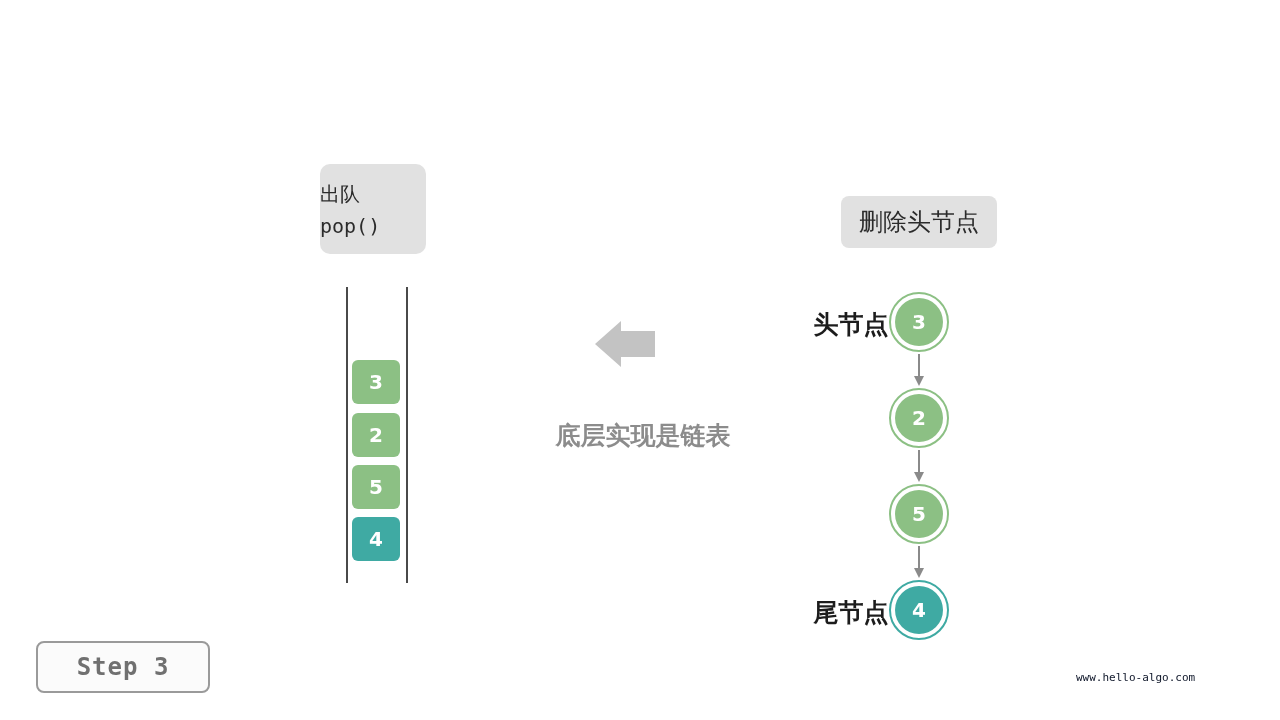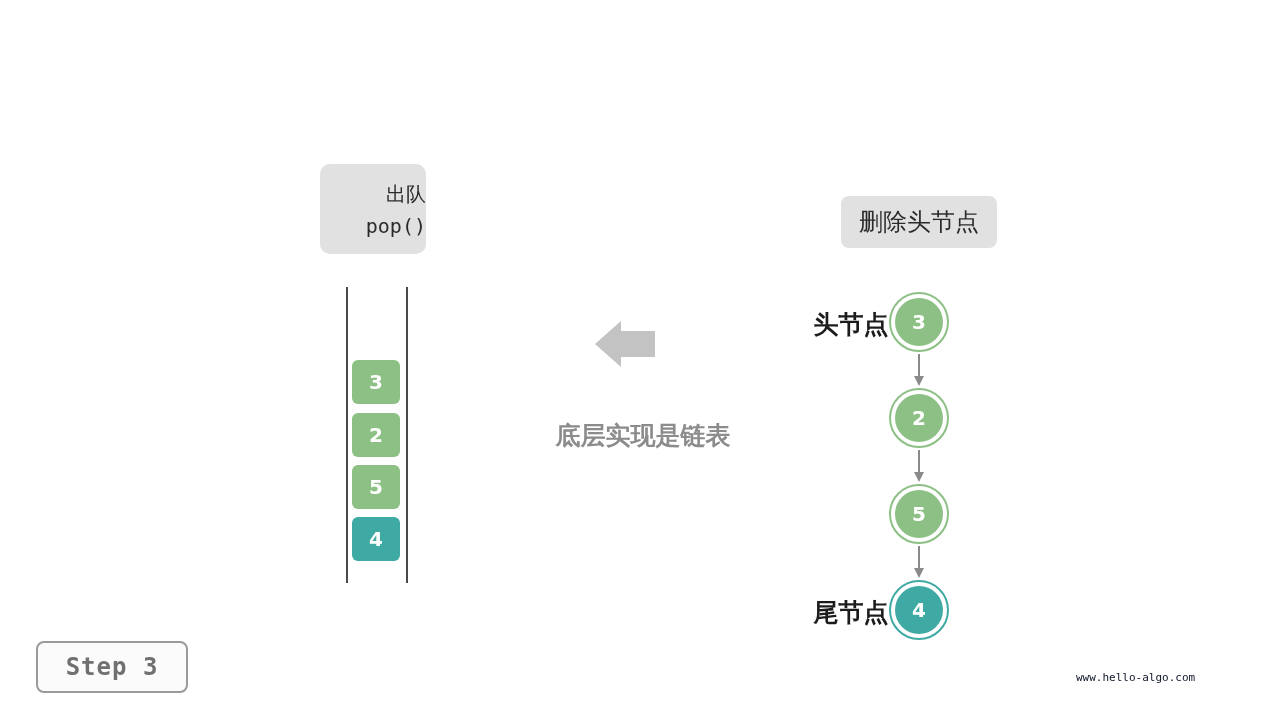--- a/index.html
+++ b/index.html
@@ -14,21 +14,21 @@
   }
 
   
   .op-label {
     position: absolute;
     left: 320px; top: 164px;
     width: 106px; height: 90px;
     background: #e1e1e1;
     border-radius: 10px;
     display: flex; flex-direction: column;
-    align-items: flex-end; justify-content: center;
+    align-items: flex-start; justify-content: center;
     gap: 6px;
     font-size: 20px; color: #2b2b2b;
   }
   .op-label .code {
     font-family: "DejaVu Sans Mono", "Liberation Mono", monospace;
   }
 
   
   .qwall {
     position: absolute;
@@ -102,21 +102,21 @@
     width: 82px;
     text-align: center;
     font-size: 25px; font-weight: bold;
     color: #1c1c1c;
   }
 
   
   .step-box {
     position: absolute;
     left: 36px; top: 641px;
-    width: 152px; height: 52px;
+    width: 174px; height: 52px;
     background: #fbfbfb;
     border: 2px solid #9a9a9a;
     border-radius: 8px;
     display: flex; align-items: center; justify-content: center;
     font-family: "DejaVu Sans Mono", "Liberation Mono", monospace;
     font-weight: bold; font-size: 24px;
     color: #707070;
     letter-spacing: 1px;
   }
   .watermark {

